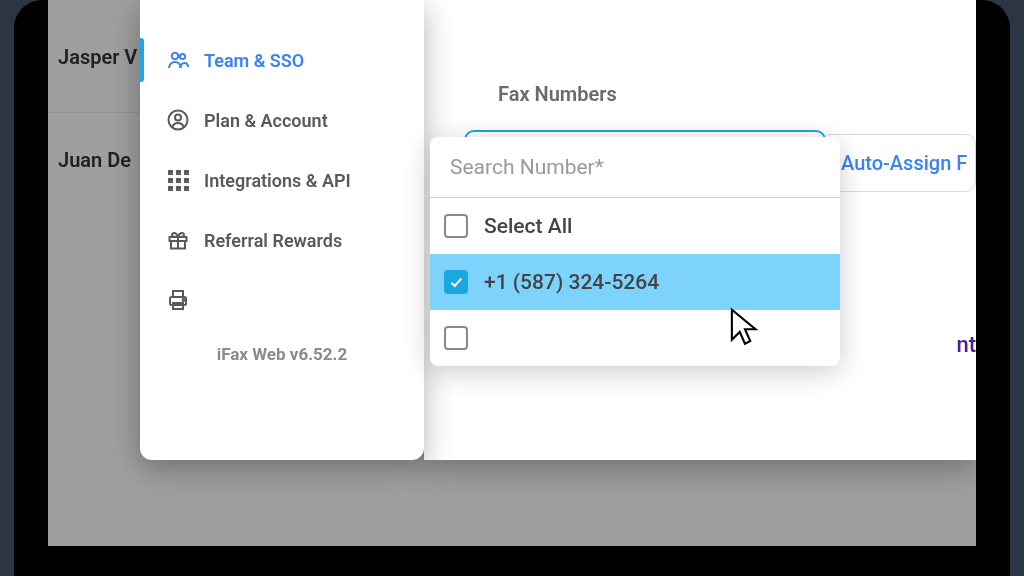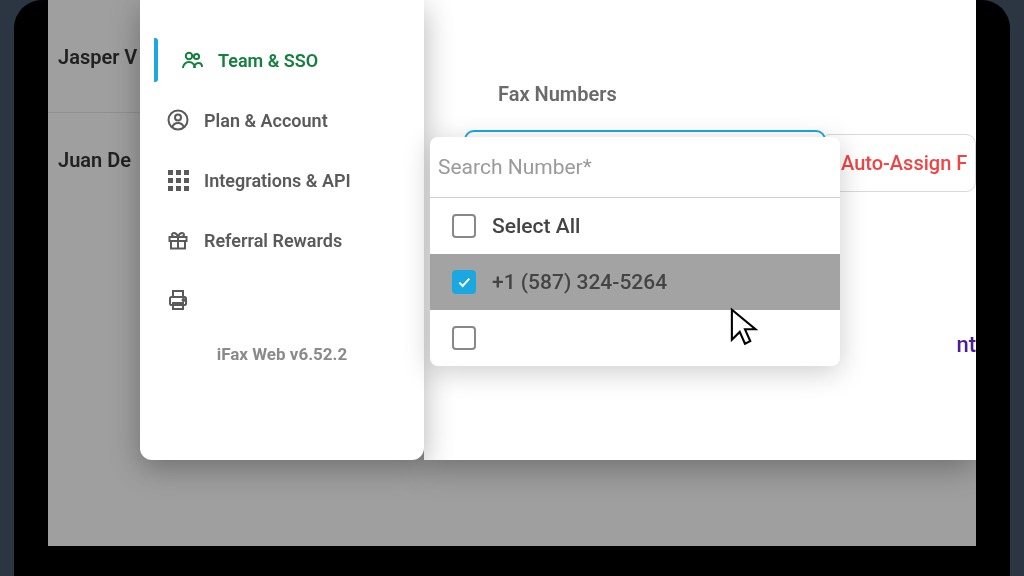--- a/index.html
+++ b/index.html
@@ -74,22 +74,21 @@
       display: flex;
       align-items: center;
       gap: 14px;
       padding: 18px 22px 18px 26px;
       font-size: 18px;
       font-weight: 600;
       color: #5a5a5a;
       cursor: pointer;
     }
     .sidebar-item.active {
-      color: #15803d;
-      margin-left: 14px;
+      color: #3b82f6;
     }
     .sidebar-item.active::before {
       content: '';
       position: absolute;
       left: 0;
       top: 8px;
       bottom: 8px;
       width: 4px;
       background: #1ba8e0;
       border-radius: 0 3px 3px 0;
@@ -134,21 +133,21 @@
       right: 0;
       width: 156px;
       height: 58px;
       border: 1.5px solid #d9d9d9;
       border-radius: 10px;
       display: flex;
       align-items: center;
       padding-left: 20px;
       font-size: 20px;
       font-weight: 500;
-      color: #ef4444;
+      color: #3b82f6;
       background: #fff;
     }
     .hidden-behind {
       position: absolute;
       top: 332px;
       right: 0;
       font-size: 22px;
       color: #4c1d95;
       font-weight: 500;
     }
@@ -167,43 +166,43 @@
       top: 137px;
       left: 382px;
       width: 410px;
       background: #fff;
       border-radius: 8px;
       box-shadow: 0 6px 28px rgba(0,0,0,0.2);
       z-index: 7;
       overflow: hidden;
     }
     .dropdown-search {
-      padding: 18px 8px;
+      padding: 18px 20px;
       border-bottom: 1.5px solid #d0d0d0;
     }
     .dropdown-search input {
       border: none;
       outline: none;
       font-size: 21px;
       color: #9a9a9a;
       width: 100%;
       font-family: inherit;
     }
     .dropdown-search input::placeholder { color: #9a9a9a; }
     .dropdown-option {
       display: flex;
       align-items: center;
       gap: 16px;
-      padding: 16px 22px;
+      padding: 16px 14px;
       font-size: 21px;
       font-weight: 500;
       color: #444;
       cursor: pointer;
     }
-    .dropdown-option.highlighted { background: #a3a3a3; }
+    .dropdown-option.highlighted { background: #7dd3fc; }
     .checkbox {
       width: 24px;
       height: 24px;
       border: 2.5px solid #888;
       border-radius: 4px;
       flex-shrink: 0;
       display: flex;
       align-items: center;
       justify-content: center;
     }

